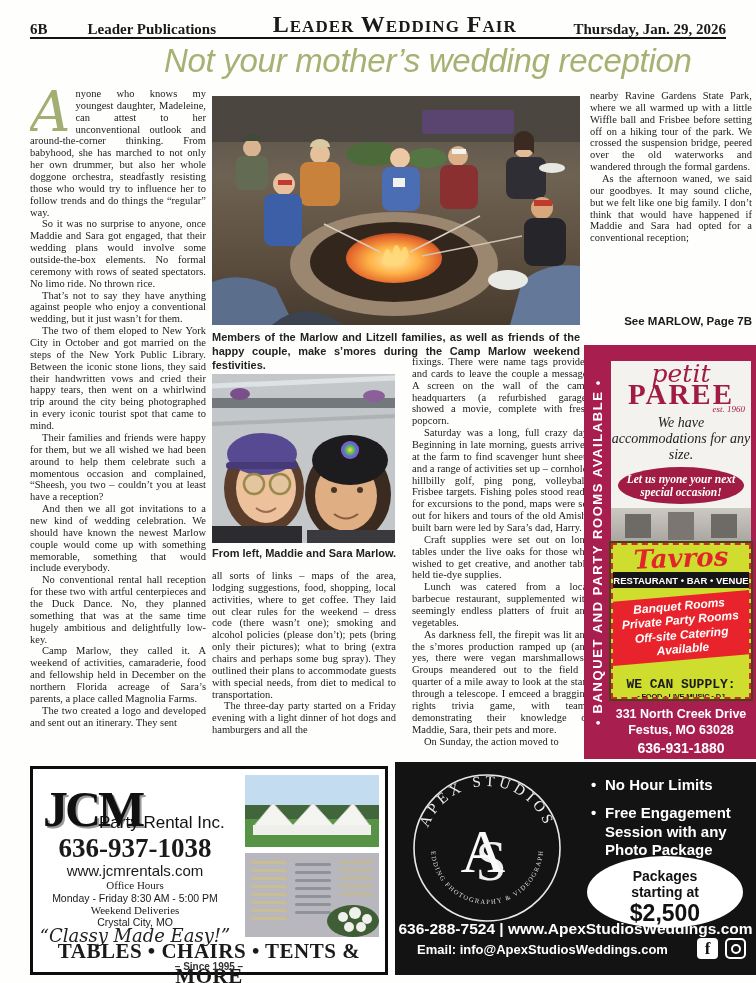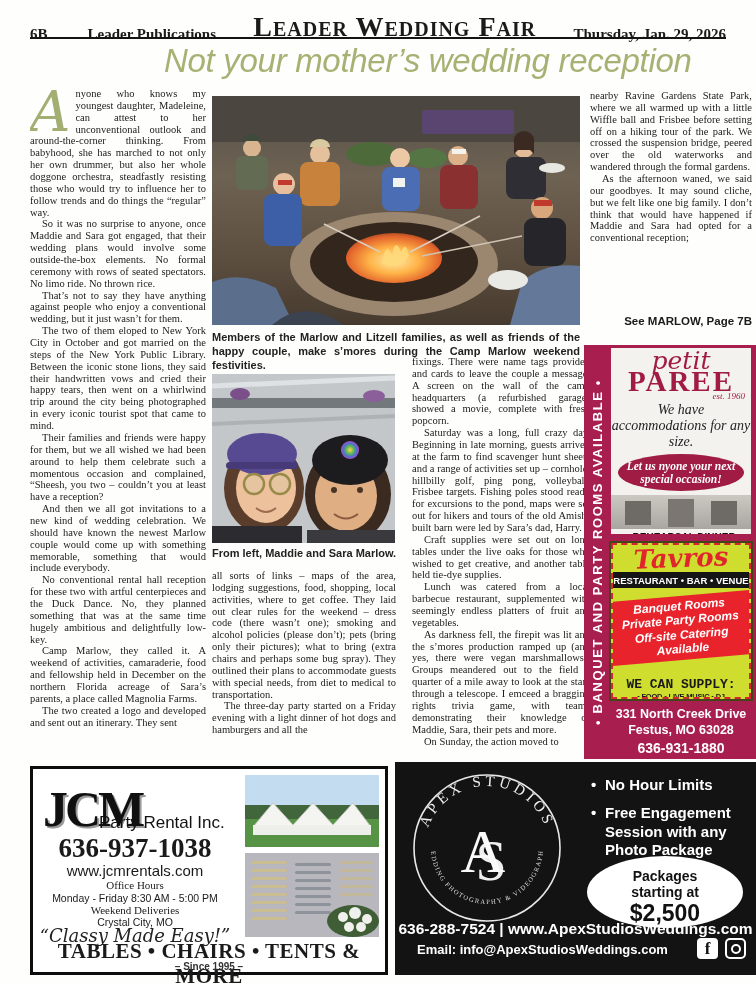--- a/index.html
+++ b/index.html
@@ -2,21 +2,21 @@
 <html><head>
 <meta charset="utf-8">
 <style>
   html,body{margin:0;padding:0;background:#ffffff;}
   .page{position:relative;width:756px;height:983px;background:#fefefd;font-family:"Liberation Serif",serif;color:#1a1a1a;overflow:hidden;}
 
   
   .masthead{position:absolute;top:11px;left:30px;width:696px;display:flex;align-items:flex-end;}
   .mh-page{font-weight:bold;font-size:15px;}
   .mh-pub{font-weight:bold;font-size:15px;margin-left:40px;}
-  .mh-title{flex:1;text-align:center;font-variant:small-caps;font-weight:bold;font-size:28px;letter-spacing:1px;}
+  .mh-title{flex:1;text-align:center;font-variant:small-caps;font-weight:bold;font-size:24px;letter-spacing:1px;}
   .mh-date{font-weight:bold;font-size:15px;}
   .mast-rule{position:absolute;top:37px;left:30px;width:696px;border-top:2.5px solid #141414;}
 
   .headline{position:absolute;top:42px;left:164px;margin:0;font-family:"Liberation Sans",sans-serif;font-style:italic;font-weight:normal;font-size:33px;letter-spacing:-0.3px;color:#a6b173;white-space:nowrap;}
 
   
   .col{position:absolute;text-align:justify;font-size:10.5px;line-height:1.13;overflow:hidden;}
   .col p{margin:0;text-indent:12px;}
   .col p.first{text-indent:0;}
   .col1{left:30px;top:88px;width:176px;height:672px;}
@@ -33,21 +33,21 @@
   .photo2{left:212px;top:374px;width:183px;height:169px;}
   .cap{position:absolute;font-family:"Liberation Sans",sans-serif;font-weight:bold;font-size:11px;line-height:1.25;color:#222;text-align:justify;}
   .cap1{left:212px;top:331px;width:368px;}
   .cap2{left:212px;top:547px;width:368px;text-align:left;}
 
   
   .rail{position:absolute;left:584px;top:345px;width:172px;height:414px;background:#a81e4e;}
   .rail-vert{position:absolute;left:0;top:0;width:26px;height:100%;display:flex;align-items:center;justify-content:center;}
   .rail-vert span{writing-mode:vertical-rl;transform:rotate(180deg);color:#fff;font-family:"Liberation Sans",sans-serif;font-weight:bold;font-size:13px;letter-spacing:1.6px;white-space:nowrap;}
 
-  .petit{position:absolute;left:27px;top:3px;width:140px;height:186px;background:#f4f2ef;text-align:center;overflow:hidden;}
+  .petit{position:absolute;left:27px;top:16px;width:140px;height:186px;background:#f4f2ef;text-align:center;overflow:hidden;}
   .petit-l1{font-family:"DejaVu Serif",serif;font-style:italic;color:#a01c44;font-size:25px;line-height:19px;margin-top:3px;}
   .petit-l2{font-family:"Liberation Serif",serif;font-weight:bold;color:#a01c44;font-size:29px;line-height:23px;letter-spacing:2px;}
   .petit-est{font-style:italic;color:#a01c44;font-size:9px;text-align:right;padding-right:6px;margin-top:-2px;}
   .petit-tag{font-style:italic;font-size:14px;color:#222;margin-top:1px;}
   .petit-oval{margin:4px auto 0;width:126px;height:37px;background:#a01c44;border-radius:50%;color:#fff;font-style:italic;font-weight:bold;font-size:11.5px;line-height:1.1;display:flex;align-items:center;justify-content:center;}
   .petit-photo{position:relative;height:34px;margin-top:4px;background:linear-gradient(#ccc9c3,#a9a6a1);}
   .petit-photo .win{position:absolute;top:6px;width:26px;height:24px;background:#6e6a66;}
   .petit-photo .door{position:absolute;top:4px;left:57px;width:26px;height:28px;background:#7b7672;}
   .petit-svc{font-family:"Liberation Sans",sans-serif;font-weight:bold;font-size:10px;line-height:1.25;color:#111;margin-top:3px;}
 

